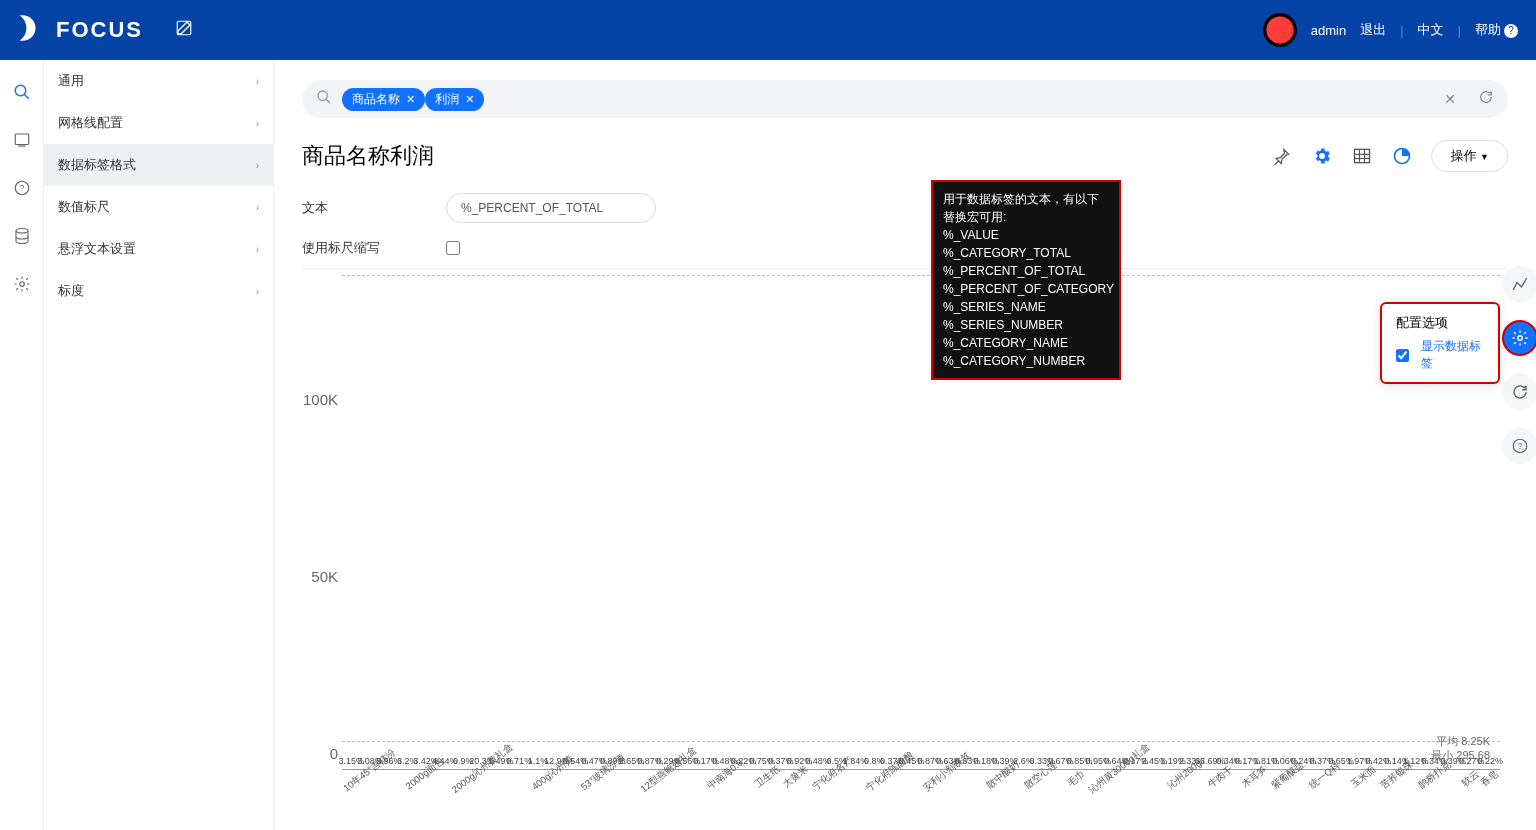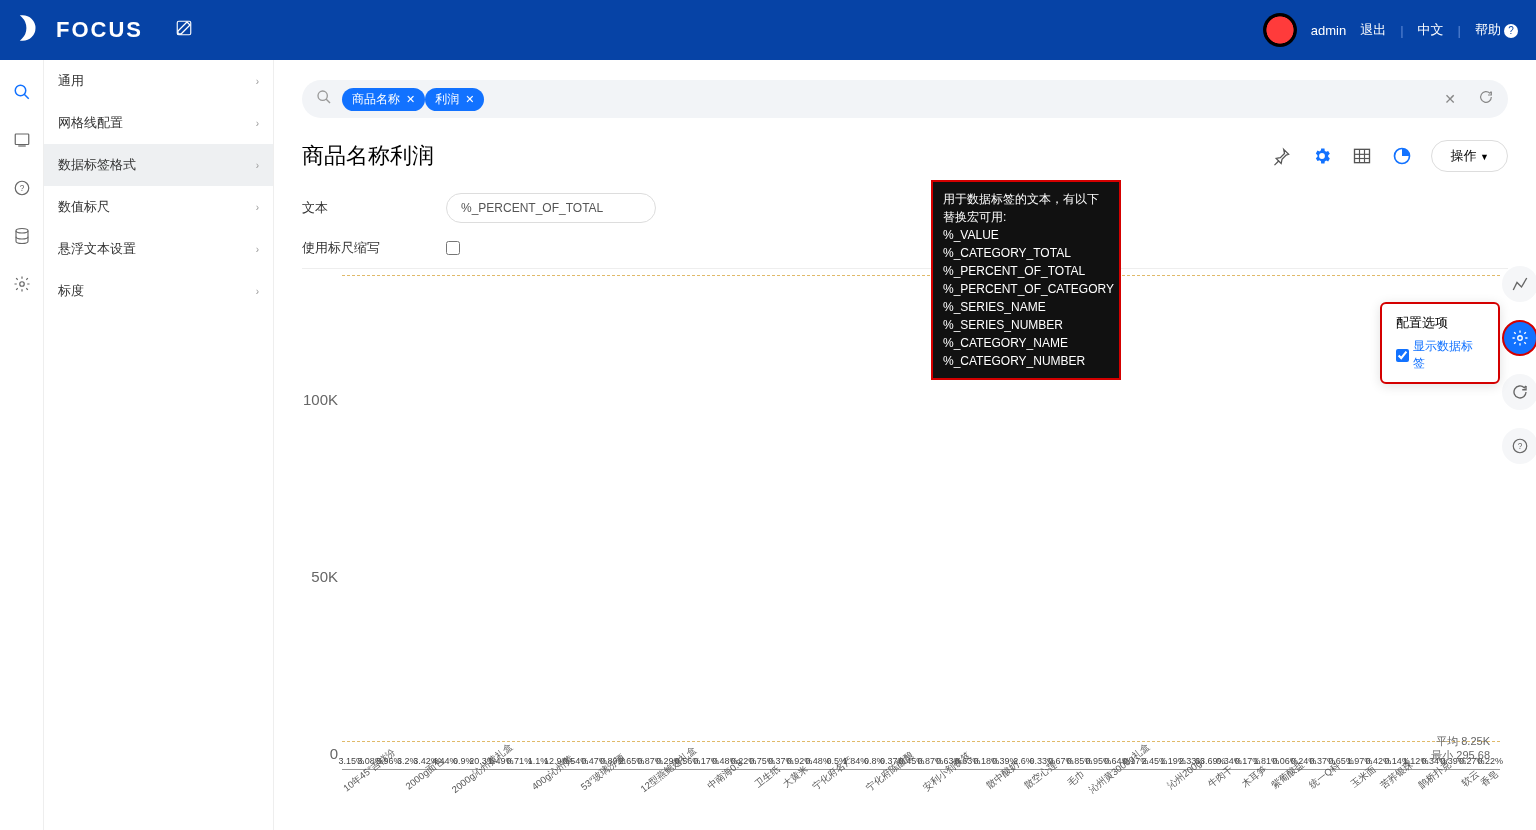--- a/index.html
+++ b/index.html
@@ -37,21 +37,21 @@
 .ti.blue{color:#1272ff;}
 .op-btn{border:1px solid #ddd;border-radius:18px;padding:6px 18px;font-size:13px;cursor:pointer;background:#fff;}
 .form-area{margin-top:16px;border-bottom:1px solid #eee;}
 .frow{display:flex;align-items:center;height:40px;gap:24px;position:relative;}
 .flabel{width:120px;font-size:13px;color:#333;}
 .finput{border:1px solid #ddd;border-radius:18px;height:30px;padding:0 14px;font-size:12px;width:210px;color:#555;}
 .fcheck{width:14px;height:14px;}
 .tooltip{position:absolute;left:657px;top:120px;width:190px;background:#111;color:#fff;font-size:12px;padding:8px 10px;border:2px solid #d40000;z-index:60;line-height:1.5;}
 .config-panel{position:absolute;right:36px;top:242px;background:#fff;border-radius:6px;box-shadow:0 2px 12px rgba(0,0,0,.12);padding:10px 14px;width:120px;border:2px solid #d40000;z-index:50;}
 .cp-title{font-size:13px;margin-bottom:6px;}
-.cp-row{display:flex;align-items:center;gap:4px;font-size:12px;color:#1272ff;}
+.cp-row{display:flex;align-items:center;gap:12px;font-size:12px;color:#1272ff;}
 .cp-check{width:13px;height:13px;accent-color:#1272ff;}
 .right-tools{position:absolute;right:-2px;top:206px;display:flex;flex-direction:column;gap:18px;align-items:center;}
 .rt{width:36px;height:36px;border-radius:50%;display:flex;align-items:center;justify-content:center;background:#f5f6f8;color:#666;cursor:pointer;}
 .rt.active{background:#1272ff;color:#fff;border:2px solid #d40000;}
 .chart-wrap{flex:1;position:relative;margin-top:6px;min-height:0;}
 .yaxis{position:absolute;left:0;top:0;bottom:60px;width:40px;}
 .ytick{position:absolute;right:4px;font-size:15px;color:#666;transform:translateY(-50%);}
 .plot{position:absolute;left:40px;right:8px;top:0;bottom:60px;}
 .grid{position:absolute;left:0;right:0;border-top:1px dashed #e0ba6a;}
 .baseline{position:absolute;left:0;right:0;bottom:0;border-top:1px solid #999;}

